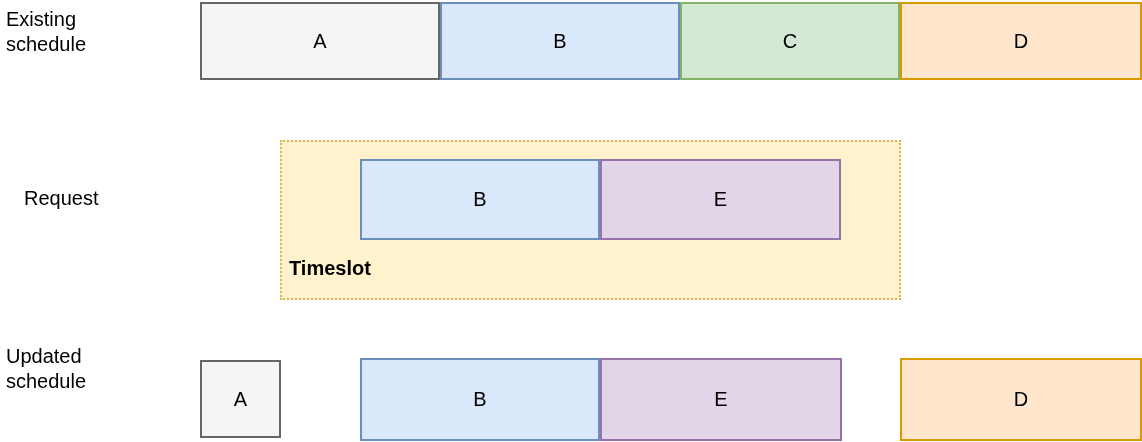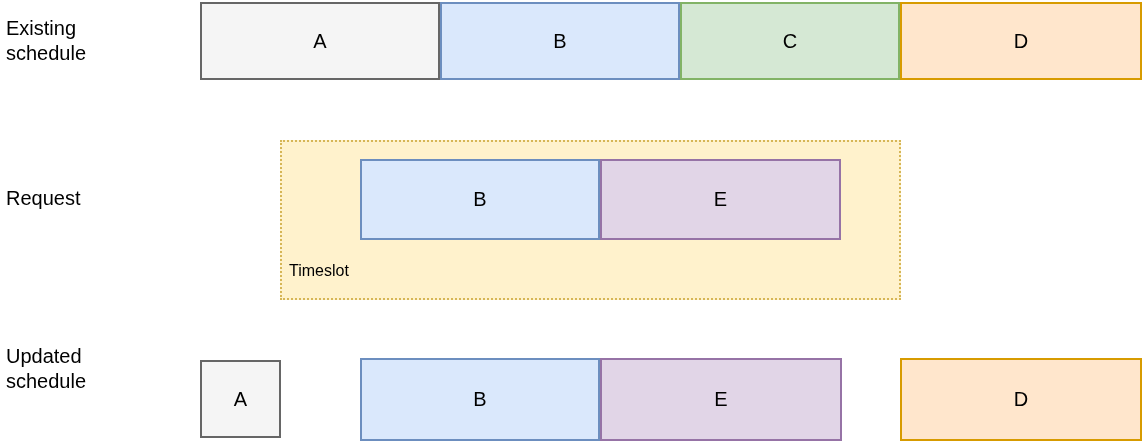--- a/index.html
+++ b/index.html
@@ -36,40 +36,41 @@
   }
   .timeslot {
     position: absolute;
     box-sizing: border-box;
     border: 2px dotted #d6b656;
   }
   .timeslot-label {
     position: absolute;
     left: 7px;
     bottom: 18px;
-    font-size: 16px;
+    font-size: 20px;
     color: #000000;
+    font-weight: bold;
   }
   
   .blk-ex-a { left: 200px; top: 2px; width: 240px; height: 78px; }
   .blk-ex-b { left: 440px; top: 2px; width: 240px; height: 78px; }
   .blk-ex-c { left: 680px; top: 2px; width: 220px; height: 78px; }
   .blk-ex-d { left: 900px; top: 2px; width: 242px; height: 78px; }
   
   .timeslot-box { left: 280px; top: 140px; width: 621px; height: 160px; }
   .blk-rq-b { left: 360px; top: 159px; width: 240px; height: 81px; }
   .blk-rq-e { left: 600px; top: 159px; width: 241px; height: 81px; }
   
   .blk-up-a { left: 200px; top: 360px; width: 81px;  height: 78px; }
   .blk-up-b { left: 360px; top: 358px; width: 240px; height: 83px; }
   .blk-up-e { left: 600px; top: 358px; width: 242px; height: 83px; }
   .blk-up-d { left: 900px; top: 358px; width: 242px; height: 83px; }
   
-  .lbl-existing { top: 16px; }
-  .lbl-request  { top: 186px; }
+  .lbl-existing { top: 7px; }
+  .lbl-request  { top: 186px; margin-left: 18px; }
   .lbl-updated  { top: 344px; }
 </style>
 </head>
 <body>
 
 <div class="canvas">
 
   <div class="row-label lbl-existing">
     <div>Existing</div>
     <div>schedule</div>

